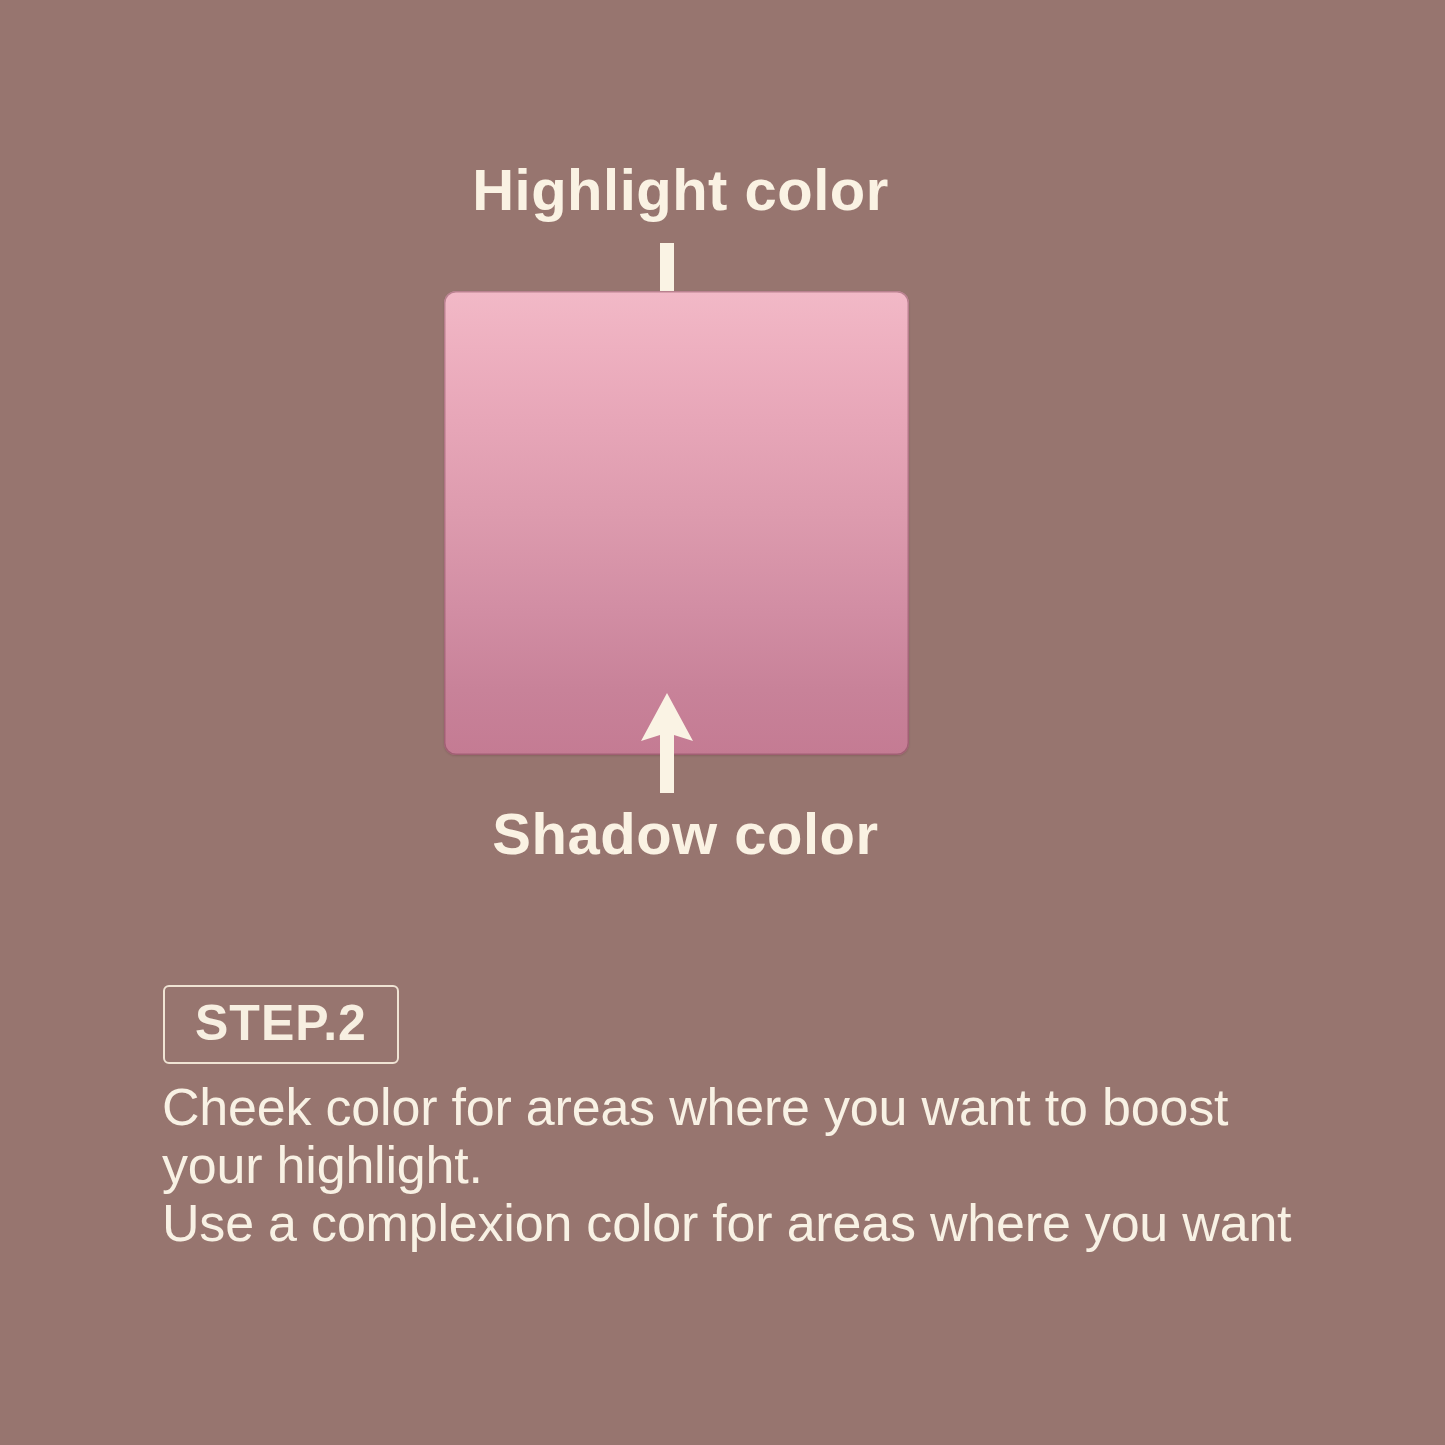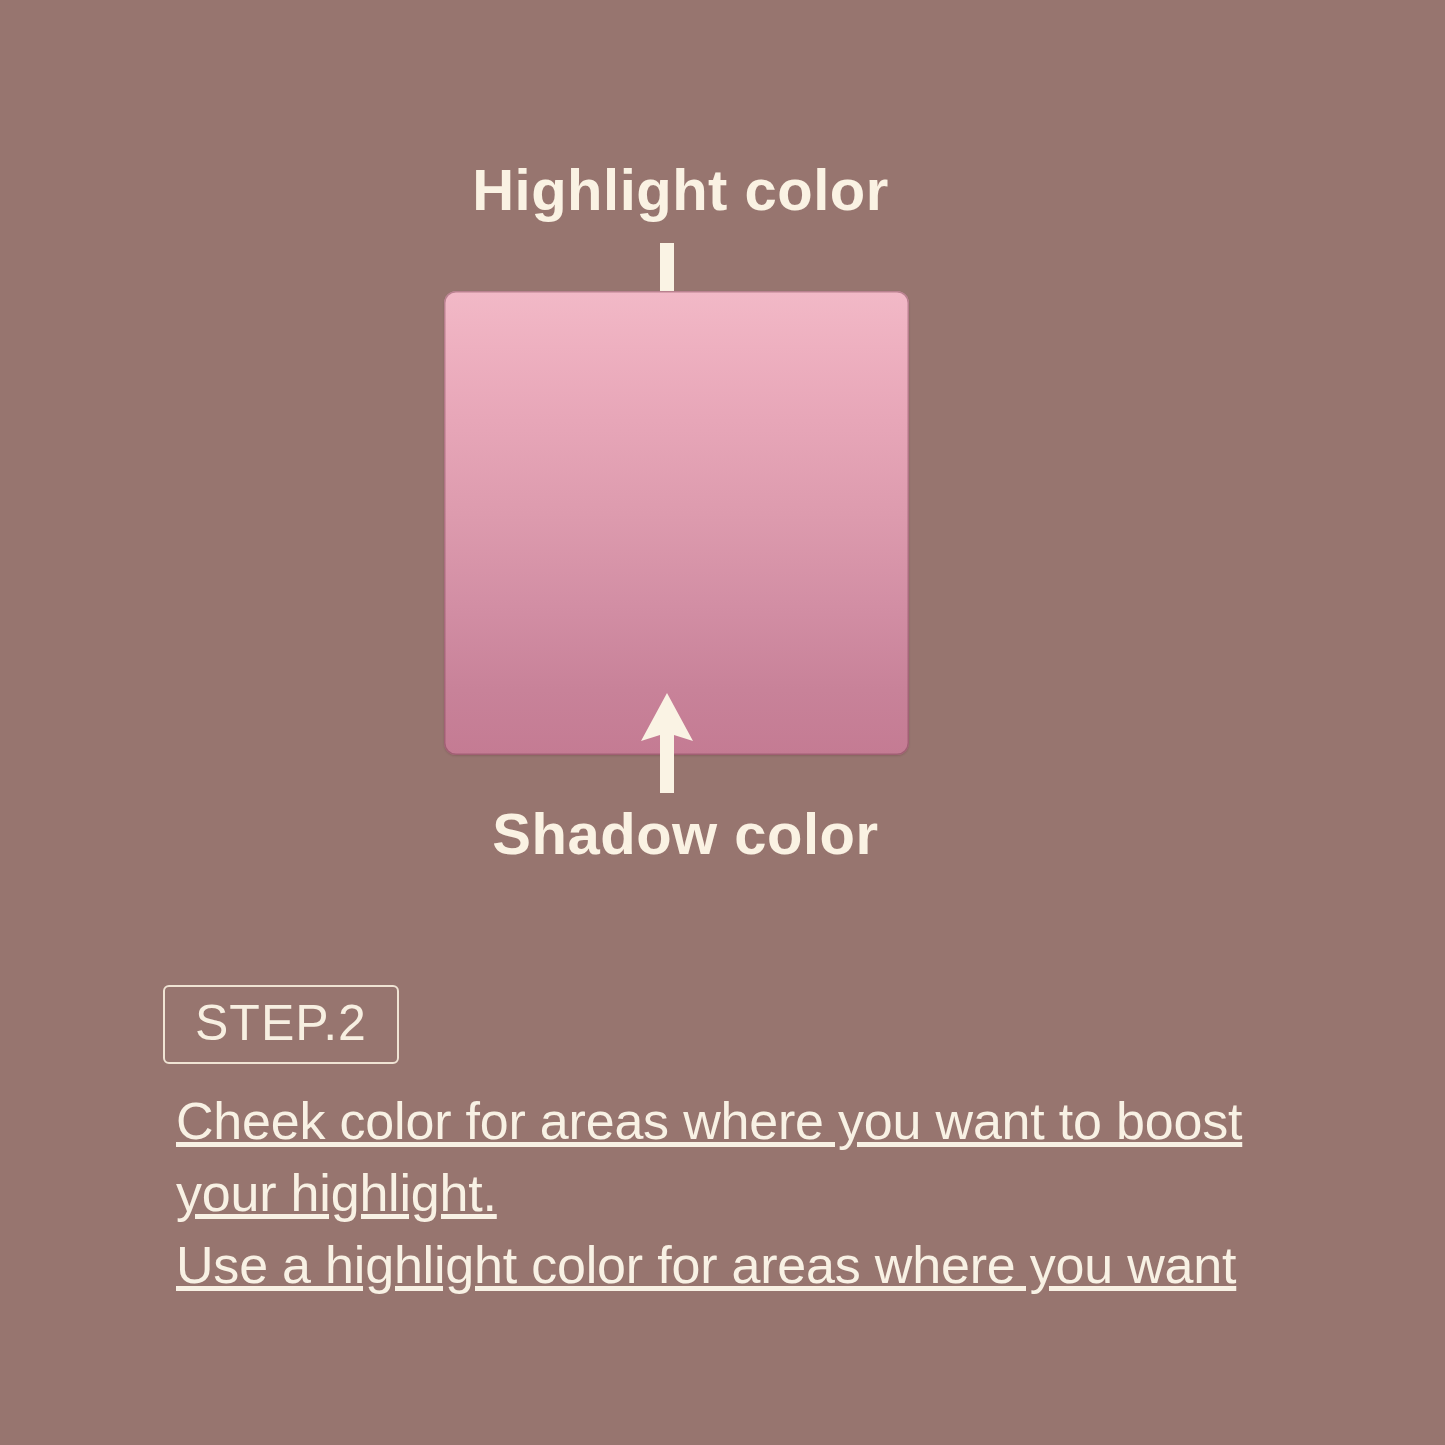--- a/index.html
+++ b/index.html
@@ -91,38 +91,38 @@
   .step-badge {
     position: absolute;
     left: 163px;
     top: 985px;
     box-sizing: border-box;
     padding: 11px 30px 14px 30px;
     border: 2px solid #f0e4d4;
     border-radius: 6px;
     color: #f7efe1;
     font-size: 50px;
-    font-weight: 400;
+    font-weight: 700;
     letter-spacing: 1px;
     line-height: 1;
   }
 
   
   .body-copy {
     position: absolute;
     left: 162px;
     top: 1078px;
     width: 1160px;
     color: #f8f1e4;
     font-size: 52px;
     font-weight: 400;
     line-height: 1.12;
     letter-spacing: -0.2px;
   }
-  .body-copy p { margin: 14px; text-decoration: underline; }
+  .body-copy p { margin: 0; }
 </style>
 </head>
 <body>
 
 <div class="canvas">
 
   <div class="label label-highlight">Highlight color</div>
 
   <div class="arrow arrow-down">
     <svg viewBox="0 0 64 100" xmlns="http://www.w3.org/2000/svg">
@@ -138,16 +138,16 @@
     </svg>
   </div>
 
   <div class="label label-shadow">Shadow color</div>
 
   <div class="step-badge">STEP.2</div>
 
   <div class="body-copy">
     <p>Cheek color for areas where you want to boost</p>
     <p>your highlight.</p>
-    <p>Use a highlight color for areas where you want</p>
+    <p>Use a complexion color for areas where you want</p>
   </div>
 
 </div>
 
 </body></html>

